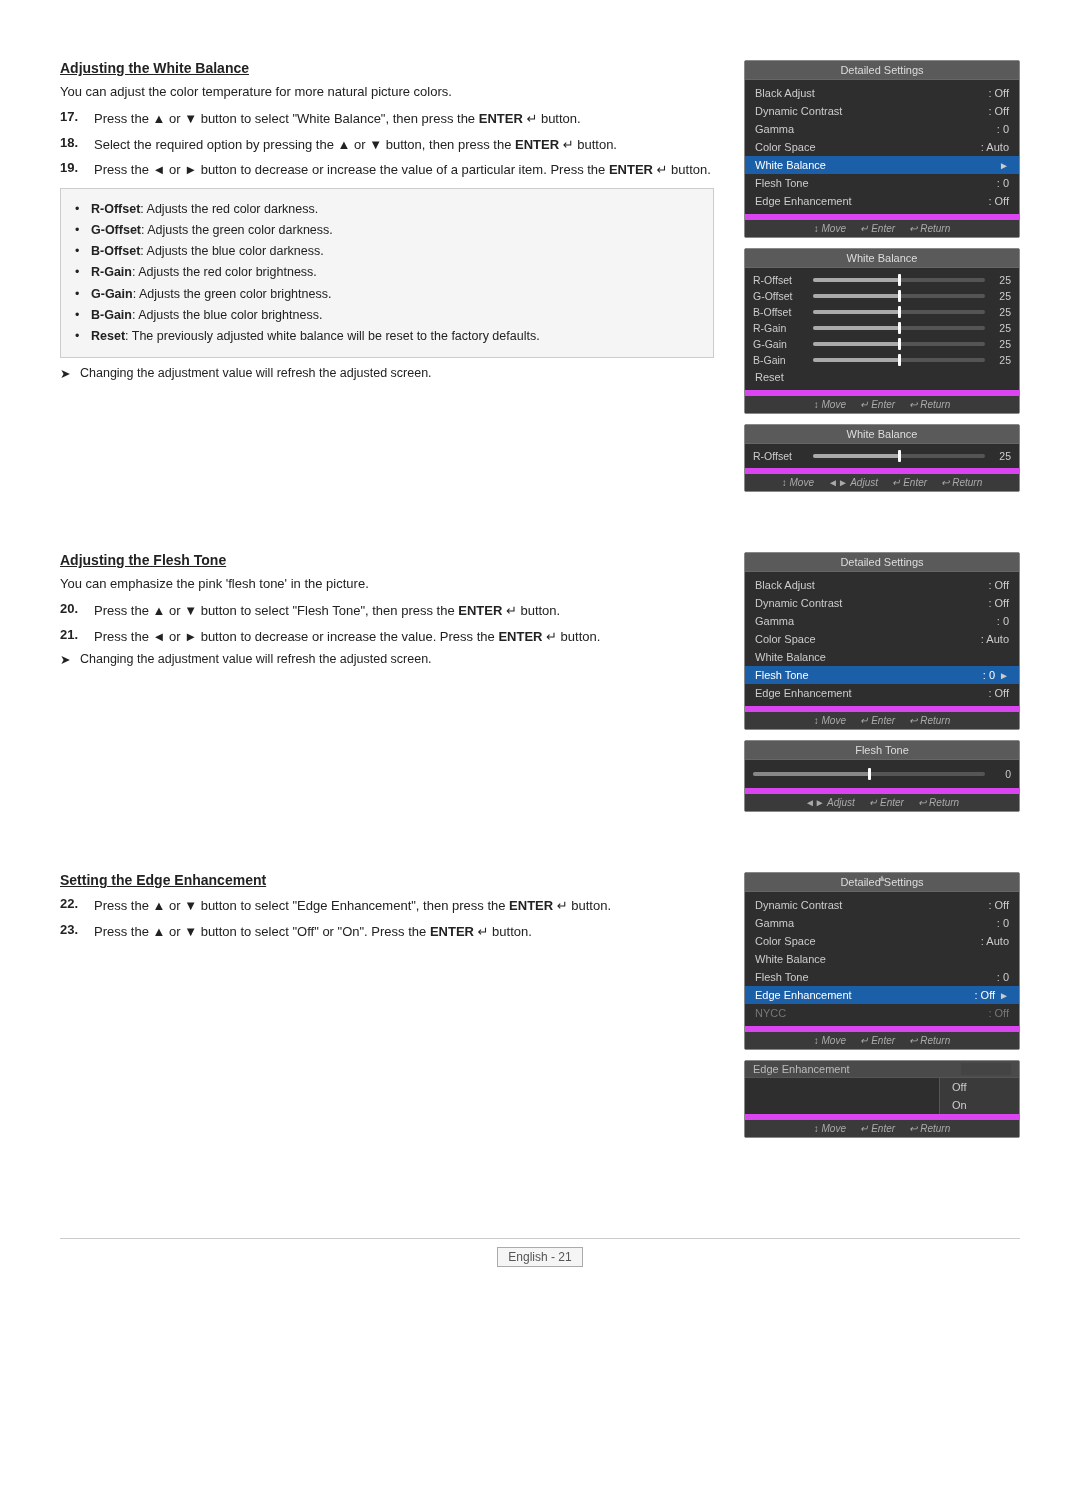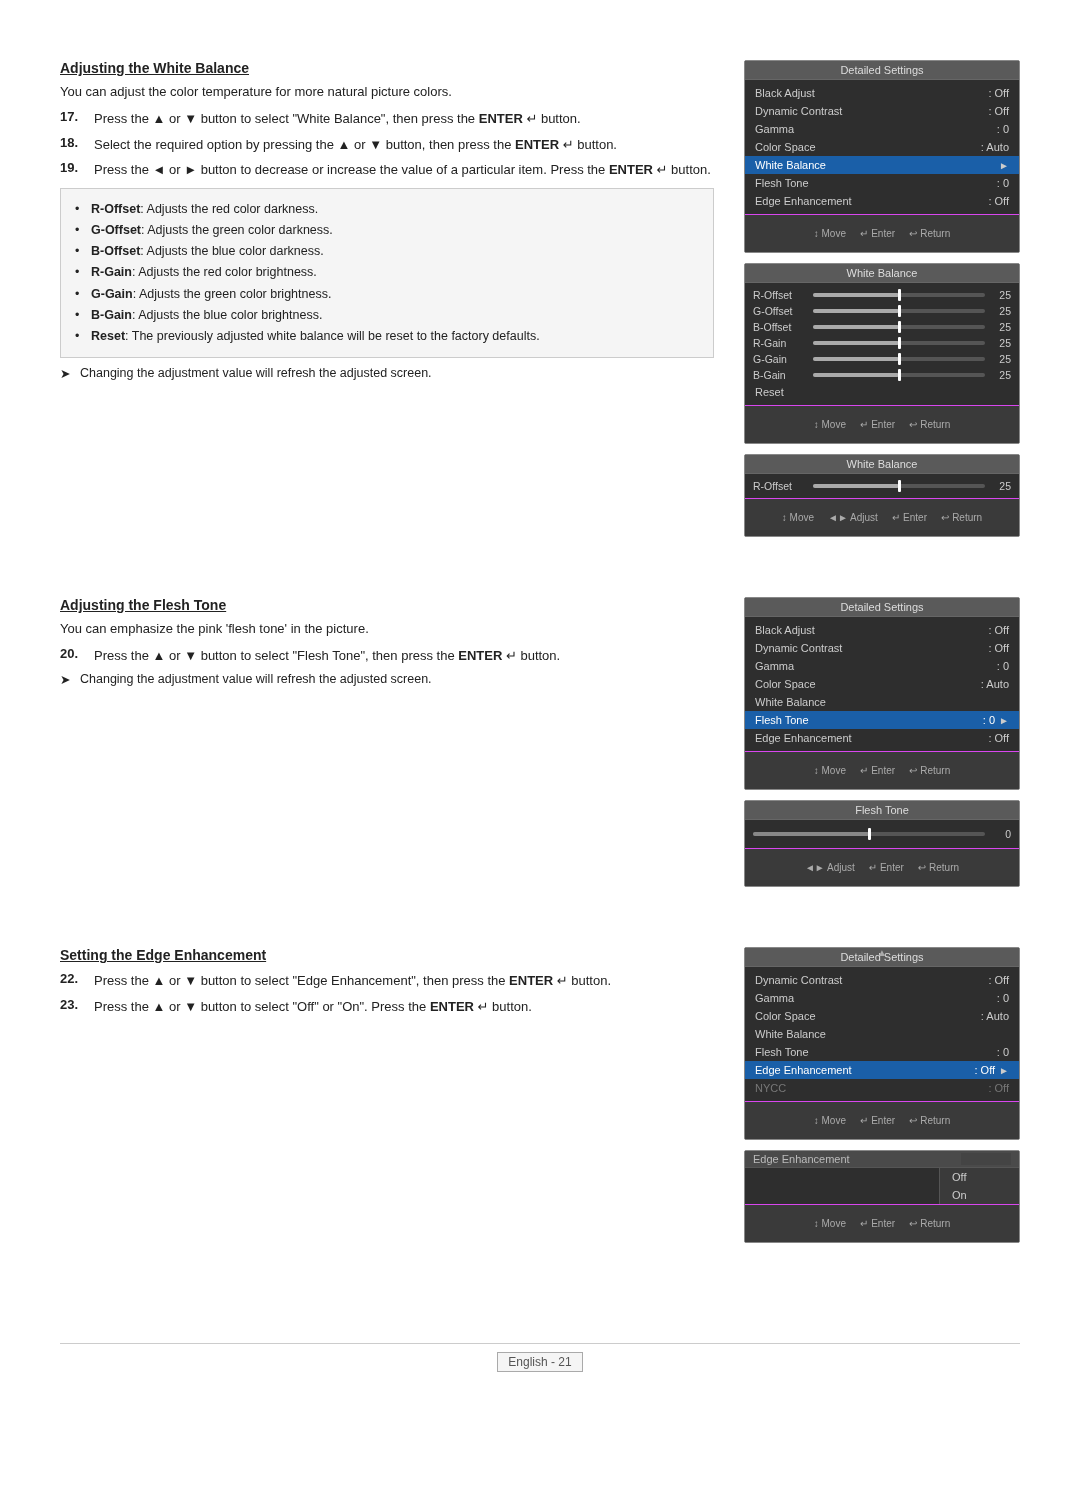--- a/index.html
+++ b/index.html
@@ -127,27 +127,28 @@
     .tv-row.dim {
       color: #777;
     }
     .tv-row-label { flex: 1; }
     .tv-row-value { font-size: 11px; color: #ccc; }
     .tv-row.highlighted .tv-row-value { color: #fff; }
     .tv-row-arrow { color: #ccc; font-size: 10px; margin-left: 4px; }
 
     .tv-footer {
       background: #3a3a3a;
-      border-top: 1px solid #d946ef;
+      border-top: 6px solid #d946ef;
       display: flex;
       justify-content: center;
       gap: 14px;
-      padding: 13px 6px;
+      padding: 3px 6px;
       color: #aaa;
       font-size: 10px;
+      font-style: italic;
     }
     .tv-footer span { display: flex; align-items: center; gap: 2px; }
 
     
     .tv-slider-row {
       display: flex;
       align-items: center;
       padding: 2px 8px;
       font-size: 10.5px;
       color: #ccc;
@@ -483,20 +484,24 @@
 
   <div class="section">
     <div class="section-left">
       <div class="section-heading">Adjusting the Flesh Tone</div>
       <div class="section-intro">You can emphasize the pink 'flesh tone' in the picture.</div>
 
       <div class="numbered-item">
         <span class="num-label">20.</span>
         <span class="num-text">Press the ▲ or ▼ button to select "Flesh Tone", then press the <b>ENTER</b> ↵ button.</span>
       </div>
+      <div class="numbered-item">
+        <span class="num-label">21.</span>
+        <span class="num-text">Press the ◄ or ► button to decrease or increase the value. Press the <b>ENTER</b> ↵ button.</span>
+      </div>
 
       <div class="arrow-note">
         <span class="arrow-sym">➤</span>
         <span>Changing the adjustment value will refresh the adjusted screen.</span>
       </div>
     </div>
 
     <div class="section-right">
 
       <div class="tv-panel">

